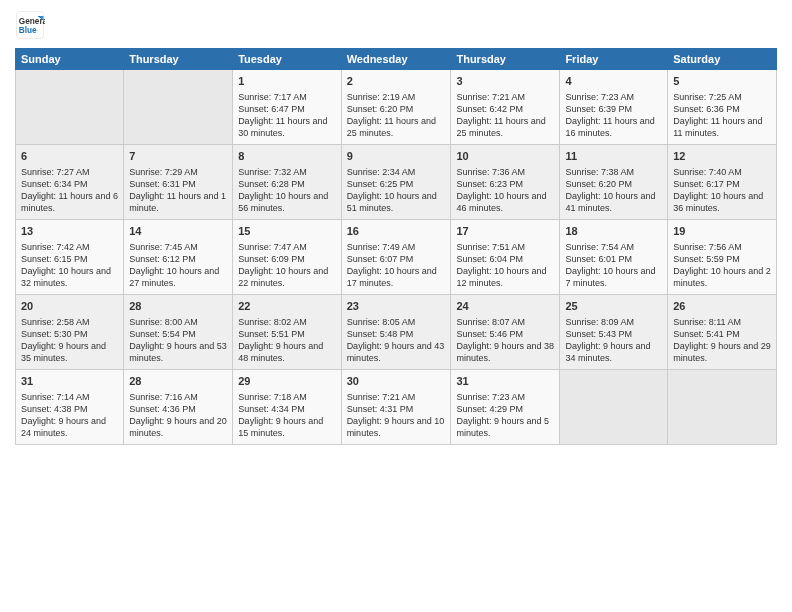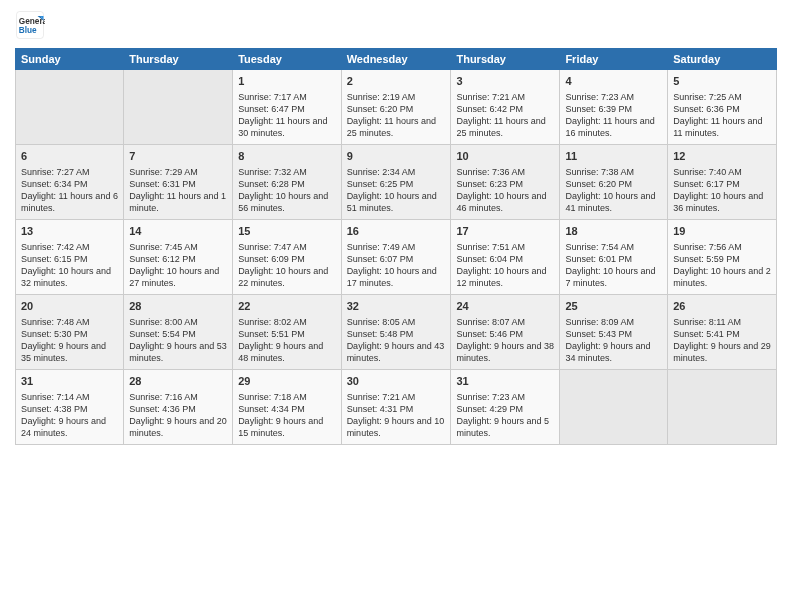--- a/index.html
+++ b/index.html
@@ -235,38 +235,38 @@
           <td>
             <span class="day-num">19</span>
             <div>Sunrise: 7:56 AM</div>
             <div>Sunset: 5:59 PM</div>
             <div>Daylight: 10 hours and 2 minutes.</div>
           </td>
         </tr>
         <tr>
           <td>
             <span class="day-num">20</span>
-            <div>Sunrise: 7:48 AM</div>
+            <div>Sunrise: 2:58 AM</div>
             <div>Sunset: 5:30 PM</div>
             <div>Daylight: 9 hours and 35 minutes.</div>
           </td>
           <td>
             <span class="day-num">28</span>
             <div>Sunrise: 8:00 AM</div>
             <div>Sunset: 5:54 PM</div>
             <div>Daylight: 9 hours and 53 minutes.</div>
           </td>
           <td>
             <span class="day-num">22</span>
             <div>Sunrise: 8:02 AM</div>
             <div>Sunset: 5:51 PM</div>
             <div>Daylight: 9 hours and 48 minutes.</div>
           </td>
           <td>
-            <span class="day-num">32</span>
+            <span class="day-num">23</span>
             <div>Sunrise: 8:05 AM</div>
             <div>Sunset: 5:48 PM</div>
             <div>Daylight: 9 hours and 43 minutes.</div>
           </td>
           <td>
             <span class="day-num">24</span>
             <div>Sunrise: 8:07 AM</div>
             <div>Sunset: 5:46 PM</div>
             <div>Daylight: 9 hours and 38 minutes.</div>
           </td>

